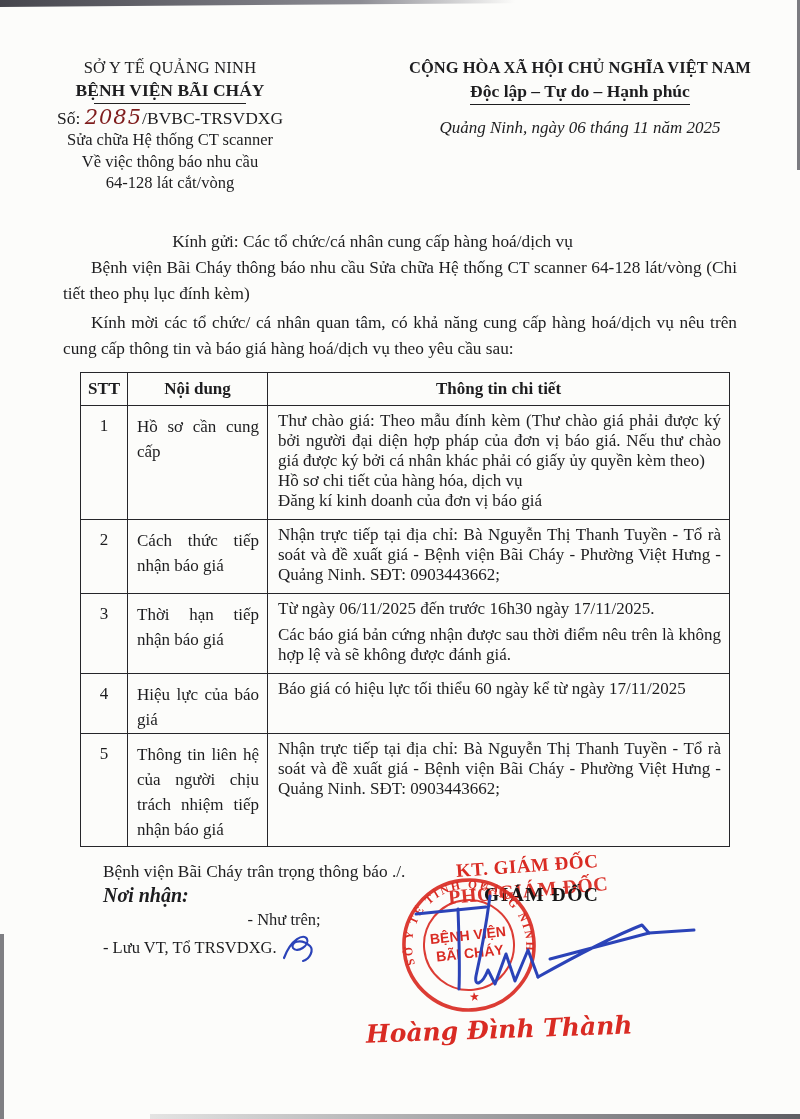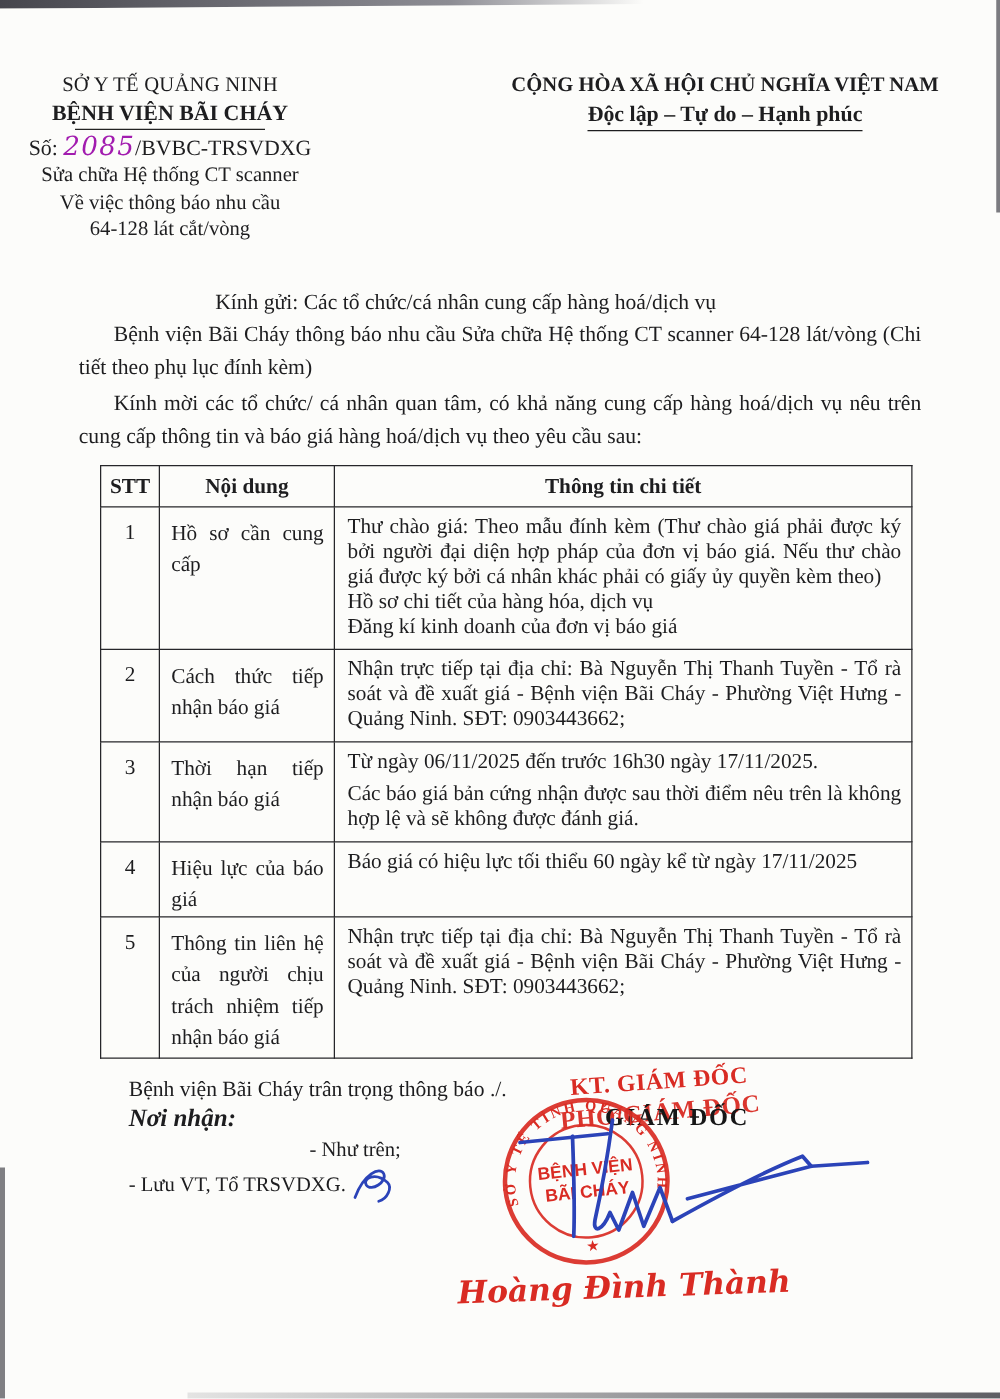--- a/index.html
+++ b/index.html
@@ -11,27 +11,27 @@
   
   .scan-top { position:absolute; top:0; left:0; width:515px; height:7px;
     background:linear-gradient(to right,#45454c,#8d8d94 70%,rgba(160,160,168,0));
     clip-path:polygon(0 0,100% 0,100% 45%,0 100%); }
   .scan-right { position:absolute; right:0; top:0; width:3px; height:170px; background:#5a5a62; opacity:.8; }
   .scan-left-bottom { position:absolute; left:0; bottom:0; width:4px; height:185px; background:#4a4a50; opacity:.7; }
   .scan-bottom { position:absolute; left:150px; right:0; bottom:0; height:5px;
     background:linear-gradient(to right,rgba(90,90,96,.15),rgba(55,55,62,.8)); }
 
   
-  .hdr { display:flex; margin-top:58px; }
+  .hdr { display:flex; margin-top:58px;margin-left:34px; }
   .hdr-left { width:232px; margin-left:20px; text-align:center; }
   .h-agency { font-size:16.5px; letter-spacing:.2px; }
   .h-org { font-size:17.5px; font-weight:bold; margin-top:2px; }
   .h-rule { width:152px; border-top:1.6px solid #222; margin:2px auto 1px auto; }
   .h-so { font-size:17.5px; }
-  .hand-no { color:#a21caf; font-size:21px; font-style:italic; font-family:"DejaVu Serif",serif; letter-spacing:1px; }
+  .hand-no { color:#7f1d1d; font-size:21px; font-style:italic; font-family:"DejaVu Serif",serif; letter-spacing:1px; }
   .h-sub { font-size:16.5px; line-height:20.5px; margin-top:1px; }
   .hdr-right { width:420px; margin-left:auto; margin-right:10px; text-align:center; }
   .n1 { font-size:16.5px; font-weight:bold; }
   .n2-wrap { margin-top:3px; }
   .n2 { display:inline-block; font-size:17.5px; font-weight:bold; border-bottom:1.7px solid #1d1d1f; padding-bottom:2px; }
   .dateline { font-size:17px; font-style:italic; margin-top:13px; }
 
   
   .bodytext { padding:0 63px; }
   .salutation { text-align:center; padding-right:55px; font-size:17.3px; margin-top:38px; }
@@ -86,20 +86,21 @@
       <div class="h-org">BỆNH VIỆN BÃI CHÁY</div>
       <div class="h-rule"></div>
       <div class="h-so"><span>Số: </span><span class="hand-no">2085</span><span>/BVBC-TRSVDXG</span></div>
       <div class="h-sub">Sửa chữa Hệ thống CT scanner</div>
       <div class="h-sub">Về việc thông báo nhu cầu</div>
       <div class="h-sub">64-128 lát cắt/vòng</div>
     </div>
     <div class="hdr-right">
       <div class="n1">CỘNG HÒA XÃ HỘI CHỦ NGHĨA VIỆT NAM</div>
       <div class="n2-wrap"><span class="n2">Độc lập – Tự do – Hạnh phúc</span></div>
+      <div class="dateline">Quảng Ninh, ngày 06 tháng 11 năm 2025</div>
     </div>
   </div>
 
   <div class="bodytext">
     <div class="salutation">Kính gửi: Các tổ chức/cá nhân cung cấp hàng hoá/dịch vụ</div>
     <div class="para">Bệnh viện Bãi Cháy thông báo nhu cầu Sửa chữa Hệ thống CT scanner 64-128 lát/vòng (Chi tiết theo phụ lục đính kèm)</div>
     <div class="para">Kính mời các tổ chức/ cá nhân quan tâm, có khả năng cung cấp hàng hoá/dịch vụ nêu trên cung cấp thông tin và báo giá hàng hoá/dịch vụ theo yêu cầu sau:</div>
 
     <table class="doc">
       <tbody>

